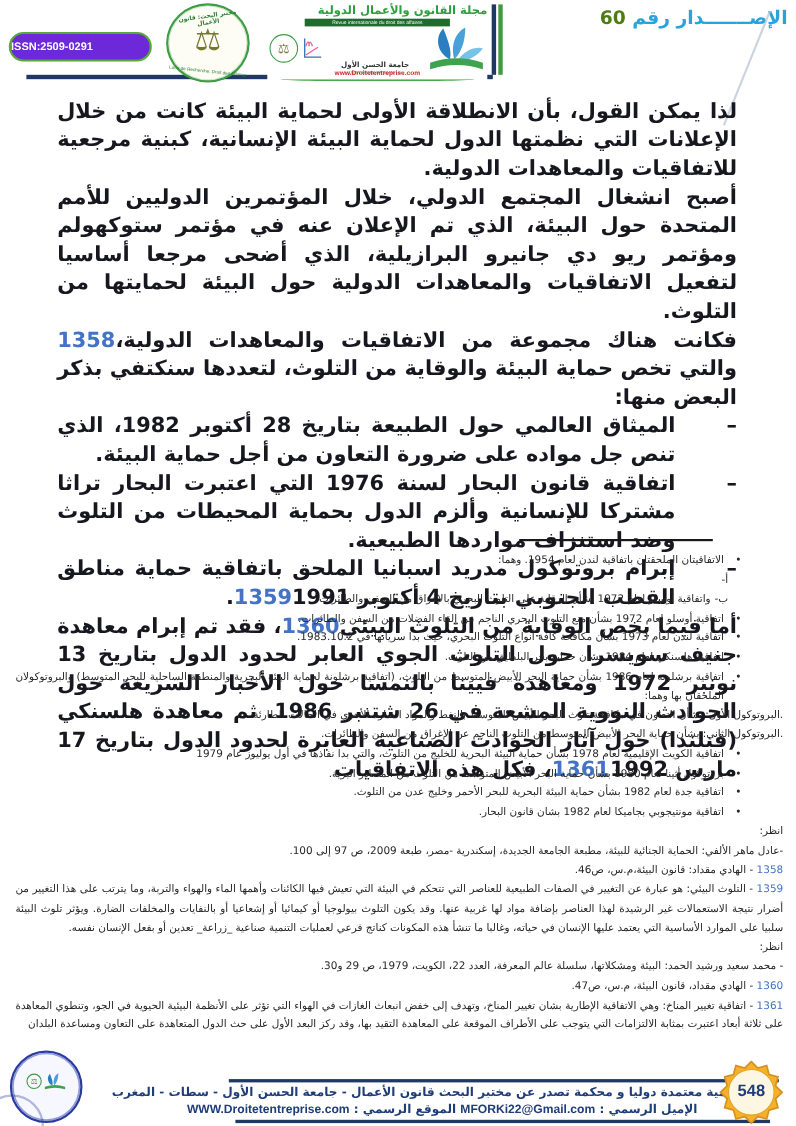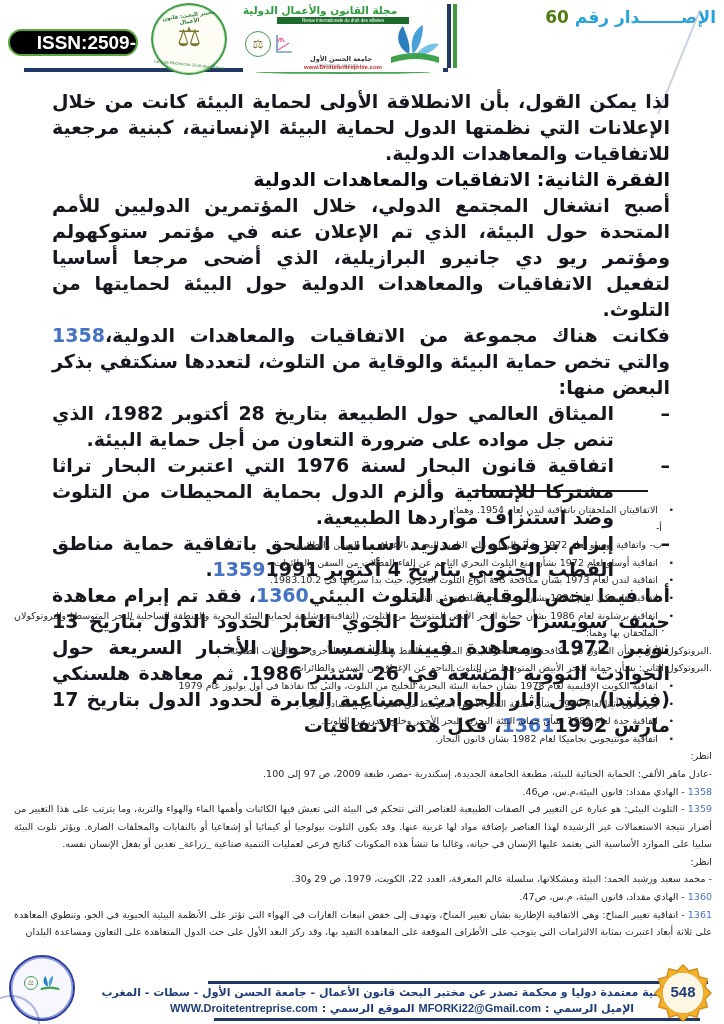--- a/index.html
+++ b/index.html
@@ -6,22 +6,22 @@
   html,body { background:#e8e8e8; }
   .page {
     position:relative; width:724px; height:1024px; margin:0 auto;
     background:#ffffff; overflow:hidden;
     font-family:"DejaVu Sans", sans-serif;
   }
 
   
   .issn-pill{
     position:absolute; left:8px; top:29px; width:130px; height:27px;
-    background:#000000; border:2px solid #57a836; border-radius:14px;
-    color:#fff; font-weight:bold; font-size:19px; line-height:23px; text-align:right;
+    background:#6d28d9; border:2px solid #57a836; border-radius:14px;
+    color:#fff; font-weight:bold; font-size:10px; line-height:23px; text-align:left;
     font-family:"Liberation Sans", sans-serif;
   }
   .header-rule{ position:absolute; left:24px; top:68px; width:424px; height:3.5px; background:#1f3864; }
 
   .lab-stamp{
     position:absolute; left:151px; top:3px; width:76px; height:72px;
     border:2.5px solid #3e9c44; border-radius:50%; background:#fdfdf6;
     box-shadow: inset 0 0 0 1px #cfe6cf;
   }
   .lab-stamp .stamp-top{
@@ -29,21 +29,21 @@
     font-size:5.5px; color:#2e7d36; font-weight:bold; direction:rtl; transform:rotate(-8deg);
   }
   .lab-stamp .stamp-scales{ position:absolute; top:16px; left:0; right:0; text-align:center; font-size:27px; color:#77772f; }
   .lab-stamp .stamp-bottom{
     position:absolute; bottom:6px; left:0; right:0; text-align:center;
     font-size:4.2px; color:#2e7d36; transform:rotate(6deg);
     font-family:"Liberation Sans", sans-serif;
   }
 
   .logo-box{ position:absolute; left:243px; top:3px; width:200px; height:70px; background:#fff; }
-  .logo-title{ direction:rtl; text-align:left; color:#2f9e3f; font-weight:bold; font-size:10.5px; padding-top:1px; }
+  .logo-title{ direction:rtl; text-align:right; color:#2f9e3f; font-weight:bold; font-size:10.5px; padding-top:1px; }
   .logo-banner{ width:66%; margin:1px auto 0 auto; background:#1d6b2d; color:#fff; font-size:4.5px;
     text-align:center; height:7px; line-height:7px; font-family:"Liberation Sans", sans-serif; }
   .logo-mid{ display:flex; align-items:center; height:40px; padding:0 2px; }
   .mini-stamp{ width:26px; height:26px; border:1.5px solid #3e9c44; border-radius:50%;
     font-size:12px; color:#77772f; text-align:center; line-height:24px; flex:0 0 auto; }
   .chart-icon{ flex:0 0 auto; margin-left:4px; }
   .univ-text{ flex:1 1 auto; text-align:center; direction:rtl;margin-top:35px; }
   .univ-ar{ font-size:6.5px; color:#333; font-weight:bold; }
   .univ-fr{ font-size:4px; color:#888; font-family:"Liberation Sans", sans-serif; }
   .bird-logo{ flex:0 0 auto; }
@@ -159,21 +159,20 @@
       <div class="issue-line1">
         <span>الإصـــــــدار رقم</span>
         <span class="issue-num">60</span>
       </div>
     </div>
     <div class="pen-line"></div>
   </div>
 
   <div class="body-block">
     <p class="body-p">لذا يمكن القول، بأن الانطلاقة الأولى لحماية البيئة كانت من خلال الإعلانات التي نظمتها الدول لحماية البيئة الإنسانية، كبنية مرجعية للاتفاقيات والمعاهدات الدولية.</p>
-    <p class="body-p body-h">الفقرة الثانية: الاتفاقيات والمعاهدات الدولية</p>
     <p class="body-p">أصبح انشغال المجتمع الدولي، خلال المؤتمرين الدوليين للأمم المتحدة حول البيئة، الذي تم الإعلان عنه في مؤتمر ستوكهولم ومؤتمر ريو دي جانيرو البرازيلية، الذي أضحى مرجعا أساسيا لتفعيل الاتفاقيات والمعاهدات الدولية حول البيئة لحمايتها من التلوث.</p>
     <p class="body-p"><span>فكانت هناك مجموعة من الاتفاقيات والمعاهدات الدولية،</span><span class="ref">1358</span><span> والتي تخص حماية البيئة والوقاية من التلوث، لتعددها سنكتفي بذكر البعض منها:</span></p>
 
     <div class="body-li">
       <span class="li-dash">–</span>
       <span class="li-text">الميثاق العالمي حول الطبيعة بتاريخ 28 أكتوبر 1982، الذي تنص جل مواده على ضرورة التعاون من أجل حماية البيئة.</span>
     </div>
     <div class="body-li">
       <span class="li-dash">–</span>
       <span class="li-text">اتفاقية قانون البحار لسنة 1976 التي اعتبرت البحار تراثا مشتركا للإنسانية وألزم الدول بحماية المحيطات من التلوث وضد استنزاف مواردها الطبيعية.</span>

